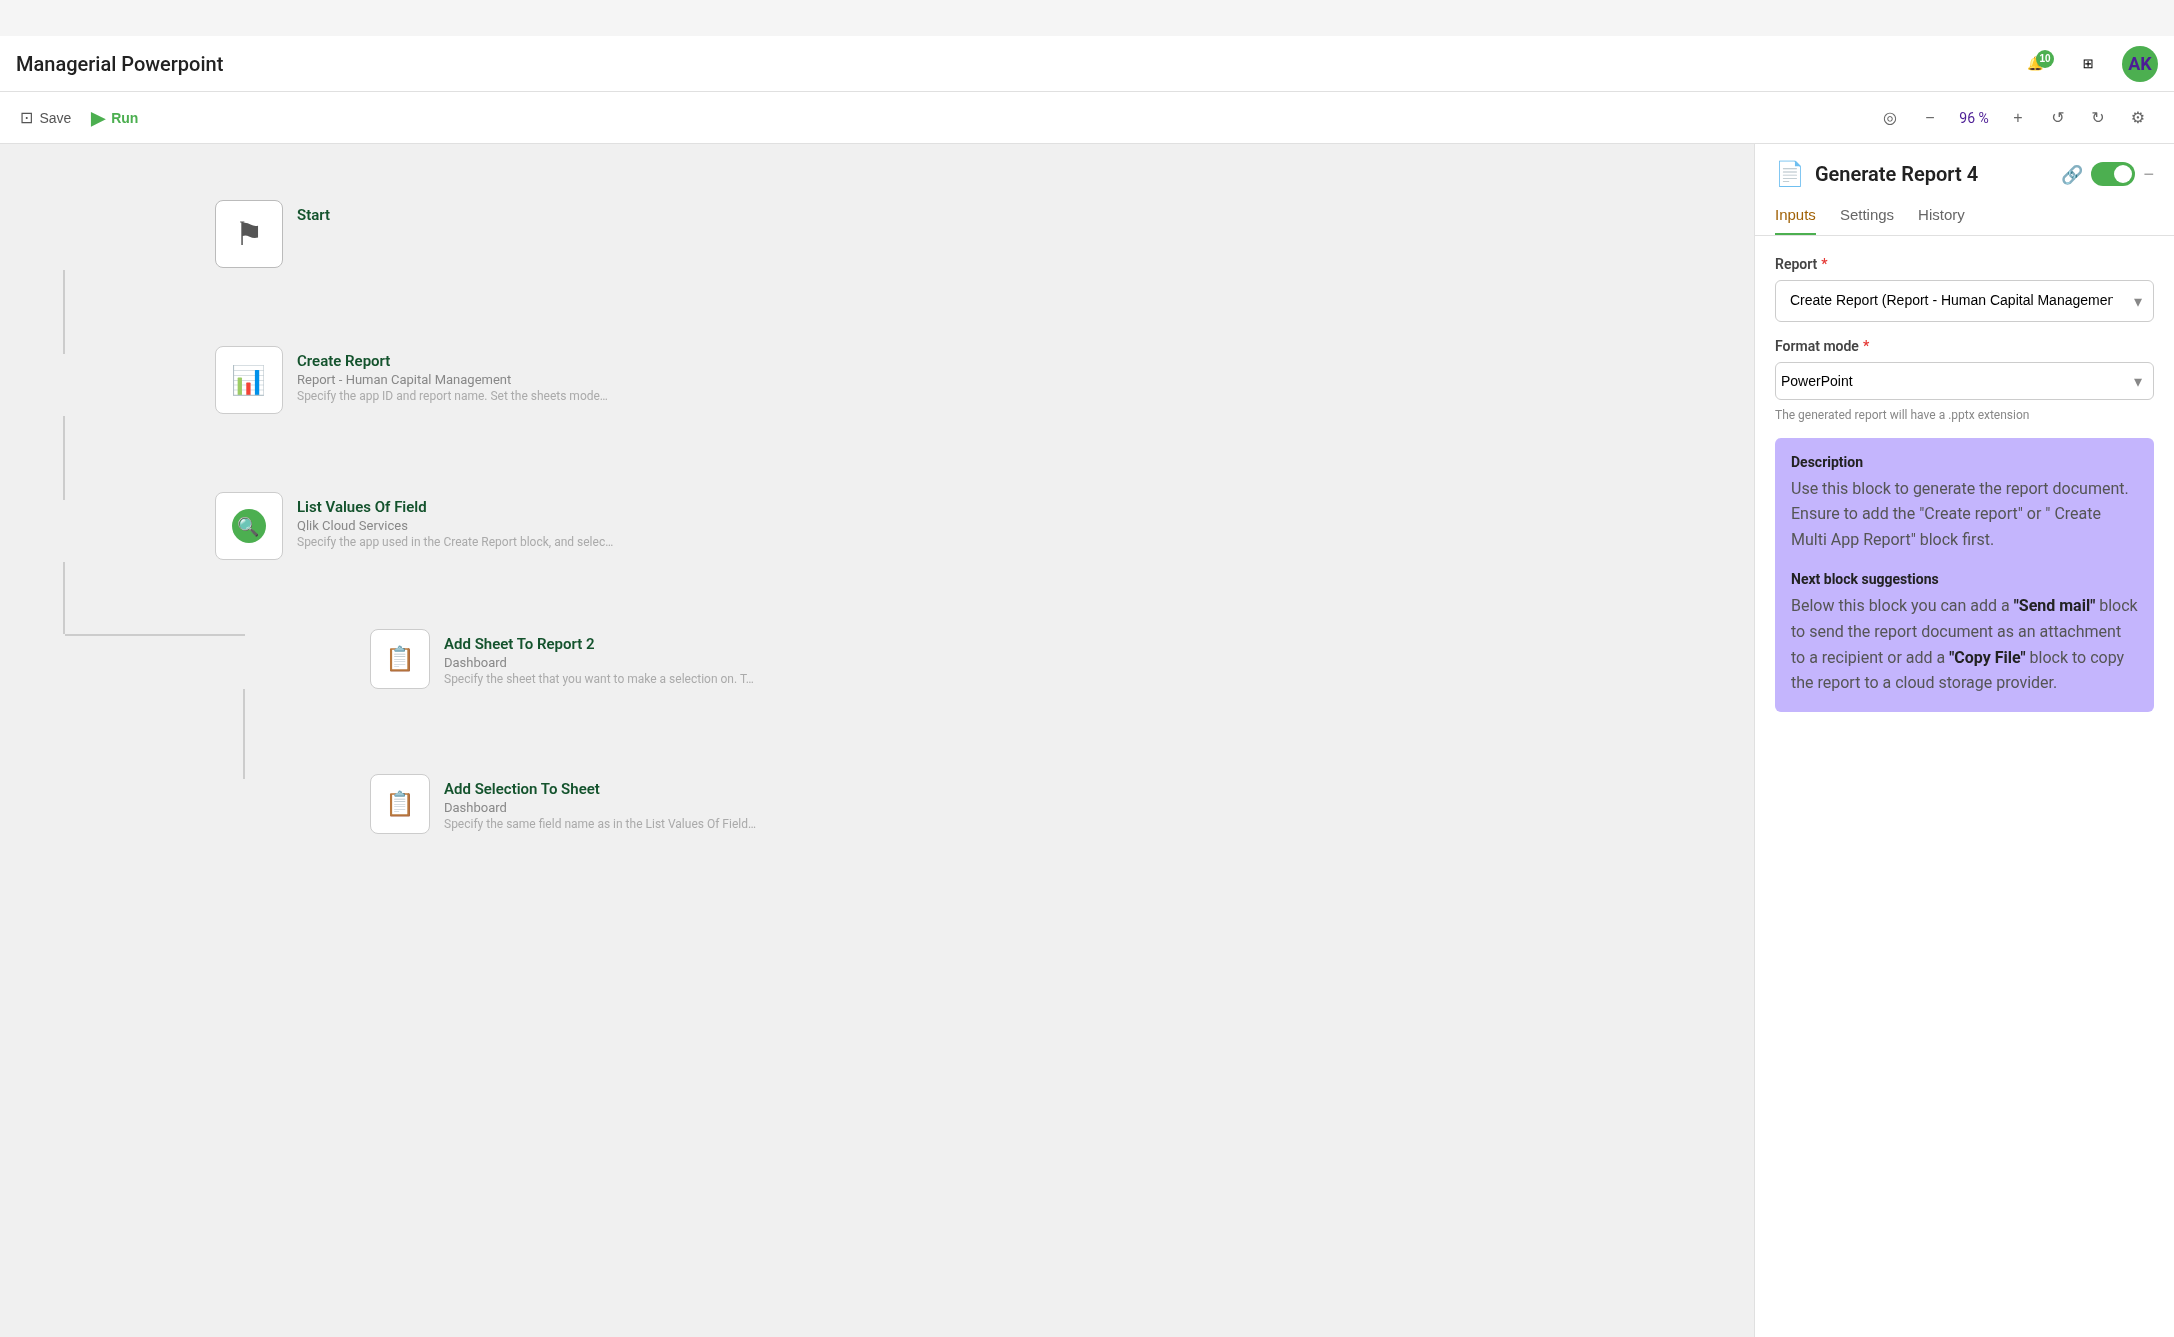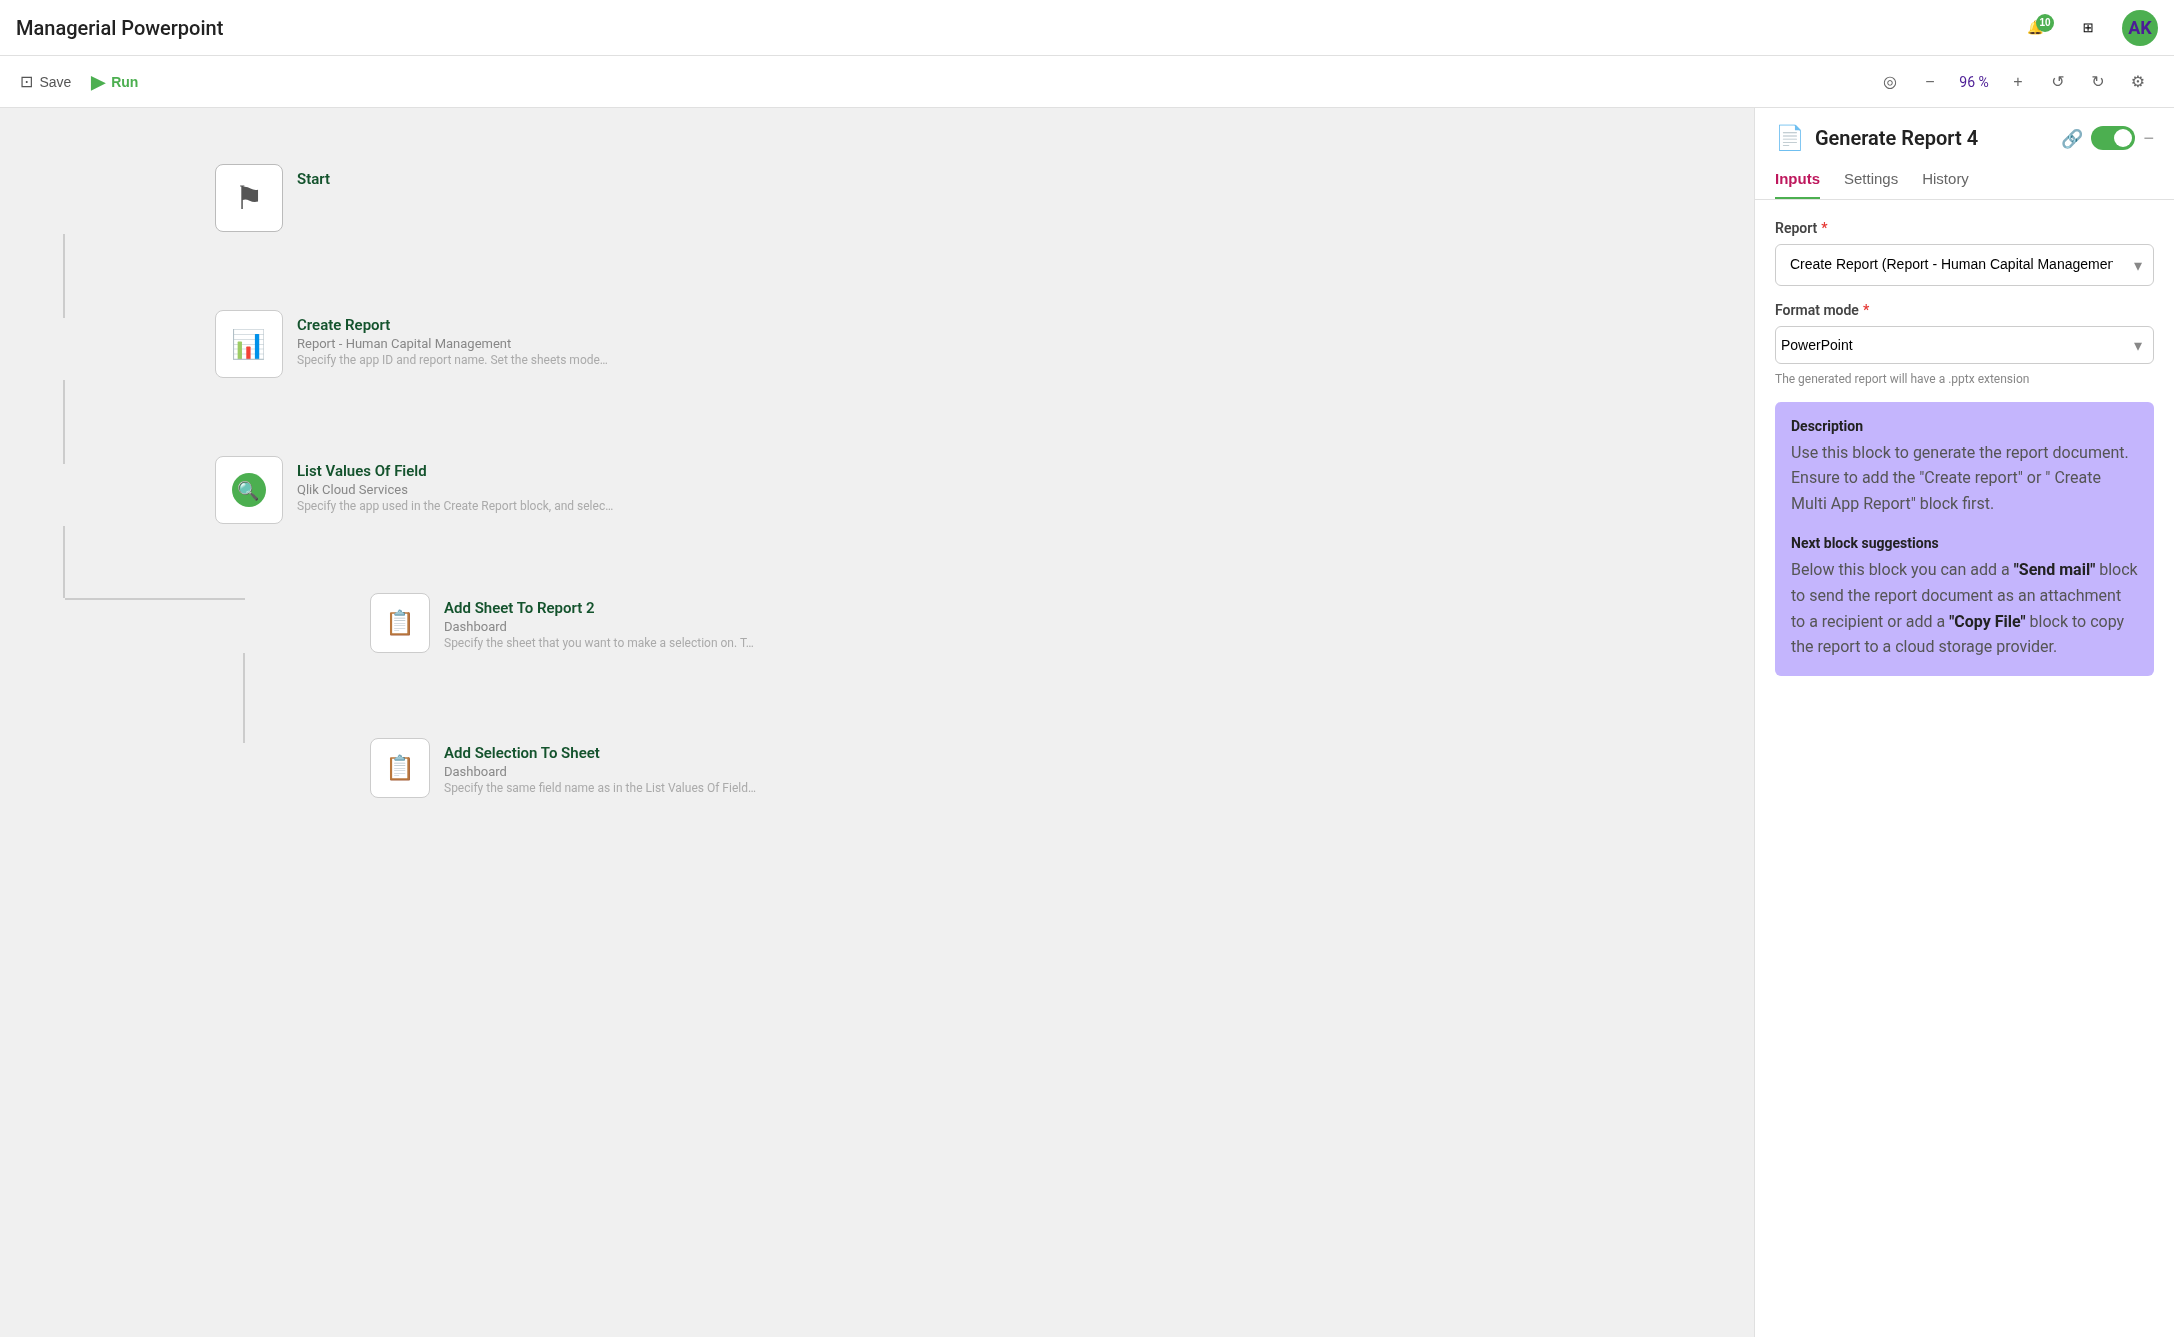--- a/index.html
+++ b/index.html
@@ -3,20 +3,21 @@
   <meta charset="utf-8">
   <style>
     * { box-sizing: border-box; margin: 0; padding: 0; }
     body { font-family: -apple-system, BlinkMacSystemFont, 'Segoe UI', Roboto, sans-serif; background: #f5f5f5; color: #333; height: 100vh; overflow: hidden; }
 
     
     .top-bar {
       display: flex; align-items: center; justify-content: space-between;
       background: #fff; height: 56px; padding: 0 16px;
       border-bottom: 1px solid #e0e0e0;
+      margin-top: 36px;
     }
     .top-bar-title { font-size: 20px; font-weight: 500; color: #222; }
     .top-bar-right { display: flex; align-items: center; gap: 16px; }
     .notif-btn {
       position: relative; background: none; border: none; cursor: pointer;
       width: 36px; height: 36px; display: flex; align-items: center; justify-content: center;
     }
     .notif-badge {
       position: absolute; top: 4px; right: 0;
       background: #4CAF50; color: #fff; border-radius: 50%;
@@ -108,21 +109,21 @@
     
     .panel-tabs {
       display: flex; padding: 0 20px; border-bottom: 1px solid #e0e0e0;
       gap: 24px;
     }
     .panel-tab {
       padding: 10px 0; font-size: 15px; color: #666; cursor: pointer;
       border-bottom: 2px solid transparent; background: none; border-top: none;
       border-left: none; border-right: none;
     }
-    .panel-tab.active { color: #be185d; font-weight: 700; border-bottom-color: #4CAF50; }
+    .panel-tab.active { color: #a16207; font-weight: 400; border-bottom-color: #4CAF50; }
 
     
     .panel-content { padding: 20px; flex: 1; overflow-y: auto; }
     .field-label {
       font-size: 14px; font-weight: 600; color: #444; margin-bottom: 8px;
       display: flex; align-items: center; gap: 4px;
     }
     .required-star { color: #e53935; }
     .select-wrapper { position: relative; margin-bottom: 16px; }
     .select-wrapper select {

